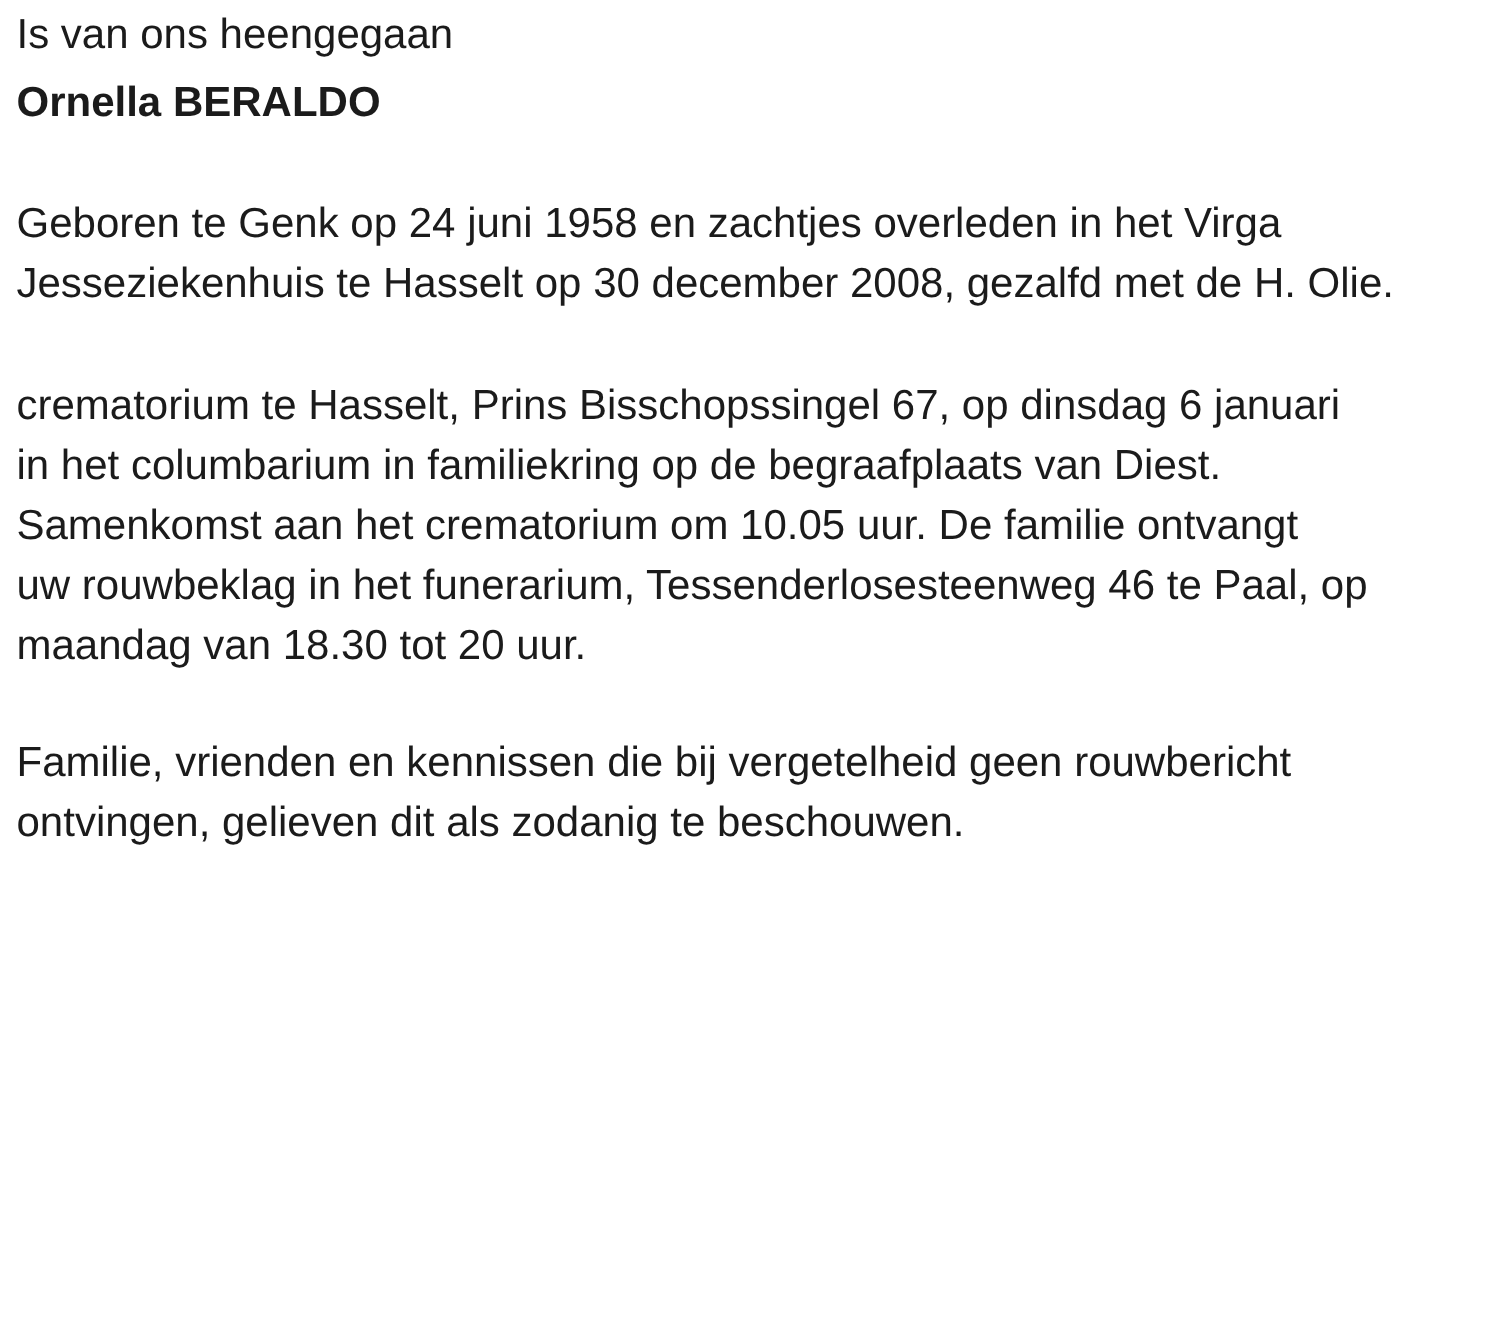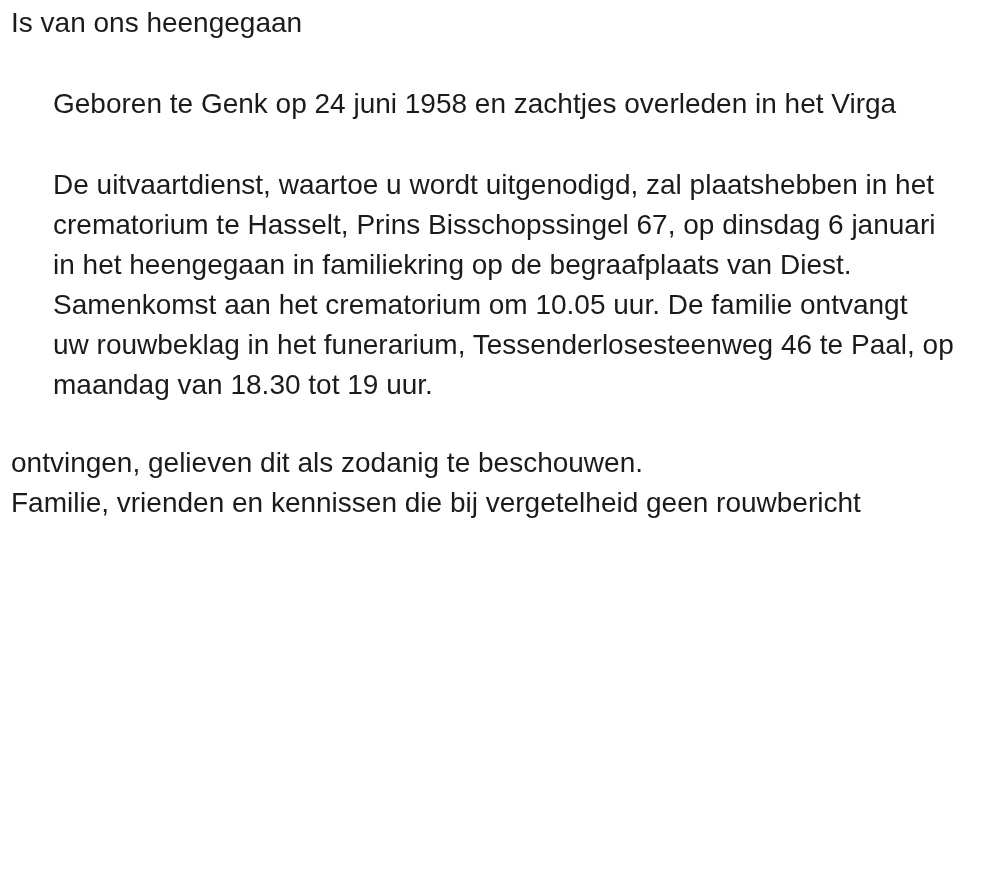--- a/index.html
+++ b/index.html
@@ -23,21 +23,20 @@
   }
   .doc p {
     margin: 0;
     white-space: nowrap;
   }
   .line {
     white-space: nowrap;
   }
   .gap {
     margin-top: 41px !important;
-    margin-left: 42px;
   }
   .tight5 {
     margin-top: 5px !important;
   }
   .tight6 {
     margin-top: 6px !important;
   }
   .gap38 {
     margin-top: 38px !important;
   }
@@ -46,34 +45,35 @@
   }
 </style>
 </head>
 <body>
 
 <div class="doc">
 
   <p>Is van ons heengegaan</p>
 
 
+  <p class="tight5 name-line">Ornella BERALDO</p>
 
 
   <div class="gap">
     <div class="line">Geboren te Genk op 24 juni 1958 en zachtjes overleden in het Virga</div>
+    <div class="line">Jesseziekenhuis te Hasselt op 30 december 2008, gezalfd met de H. Olie.</div>
   </div>
 
   <div class="gap">
-    <div class="line">De uitvaartdienst, waartoe u wordt uitgenodigd, zal plaatshebben in het</div>
     <div class="line">crematorium te Hasselt, Prins Bisschopssingel 67, op dinsdag 6 januari</div>
-    <div class="line">in het heengegaan in familiekring op de begraafplaats van Diest.</div>
+    <div class="line">in het columbarium in familiekring op de begraafplaats van Diest.</div>
     <div class="line">Samenkomst aan het crematorium om 10.05 uur. De familie ontvangt</div>
     <div class="line">uw rouwbeklag in het funerarium, Tessenderlosesteenweg 46 te Paal, op</div>
-    <div class="line">maandag van 18.30 tot 19 uur.</div>
+    <div class="line">maandag van 18.30 tot 20 uur.</div>
   </div>
 
 
   <div class="gap38">
+    <div class="line">Familie, vrienden en kennissen die bij vergetelheid geen rouwbericht</div>
     <div class="line">ontvingen, gelieven dit als zodanig te beschouwen.</div>
-    <div class="line">Familie, vrienden en kennissen die bij vergetelheid geen rouwbericht</div>
   </div>
 
 </div>
 
 </body></html>

